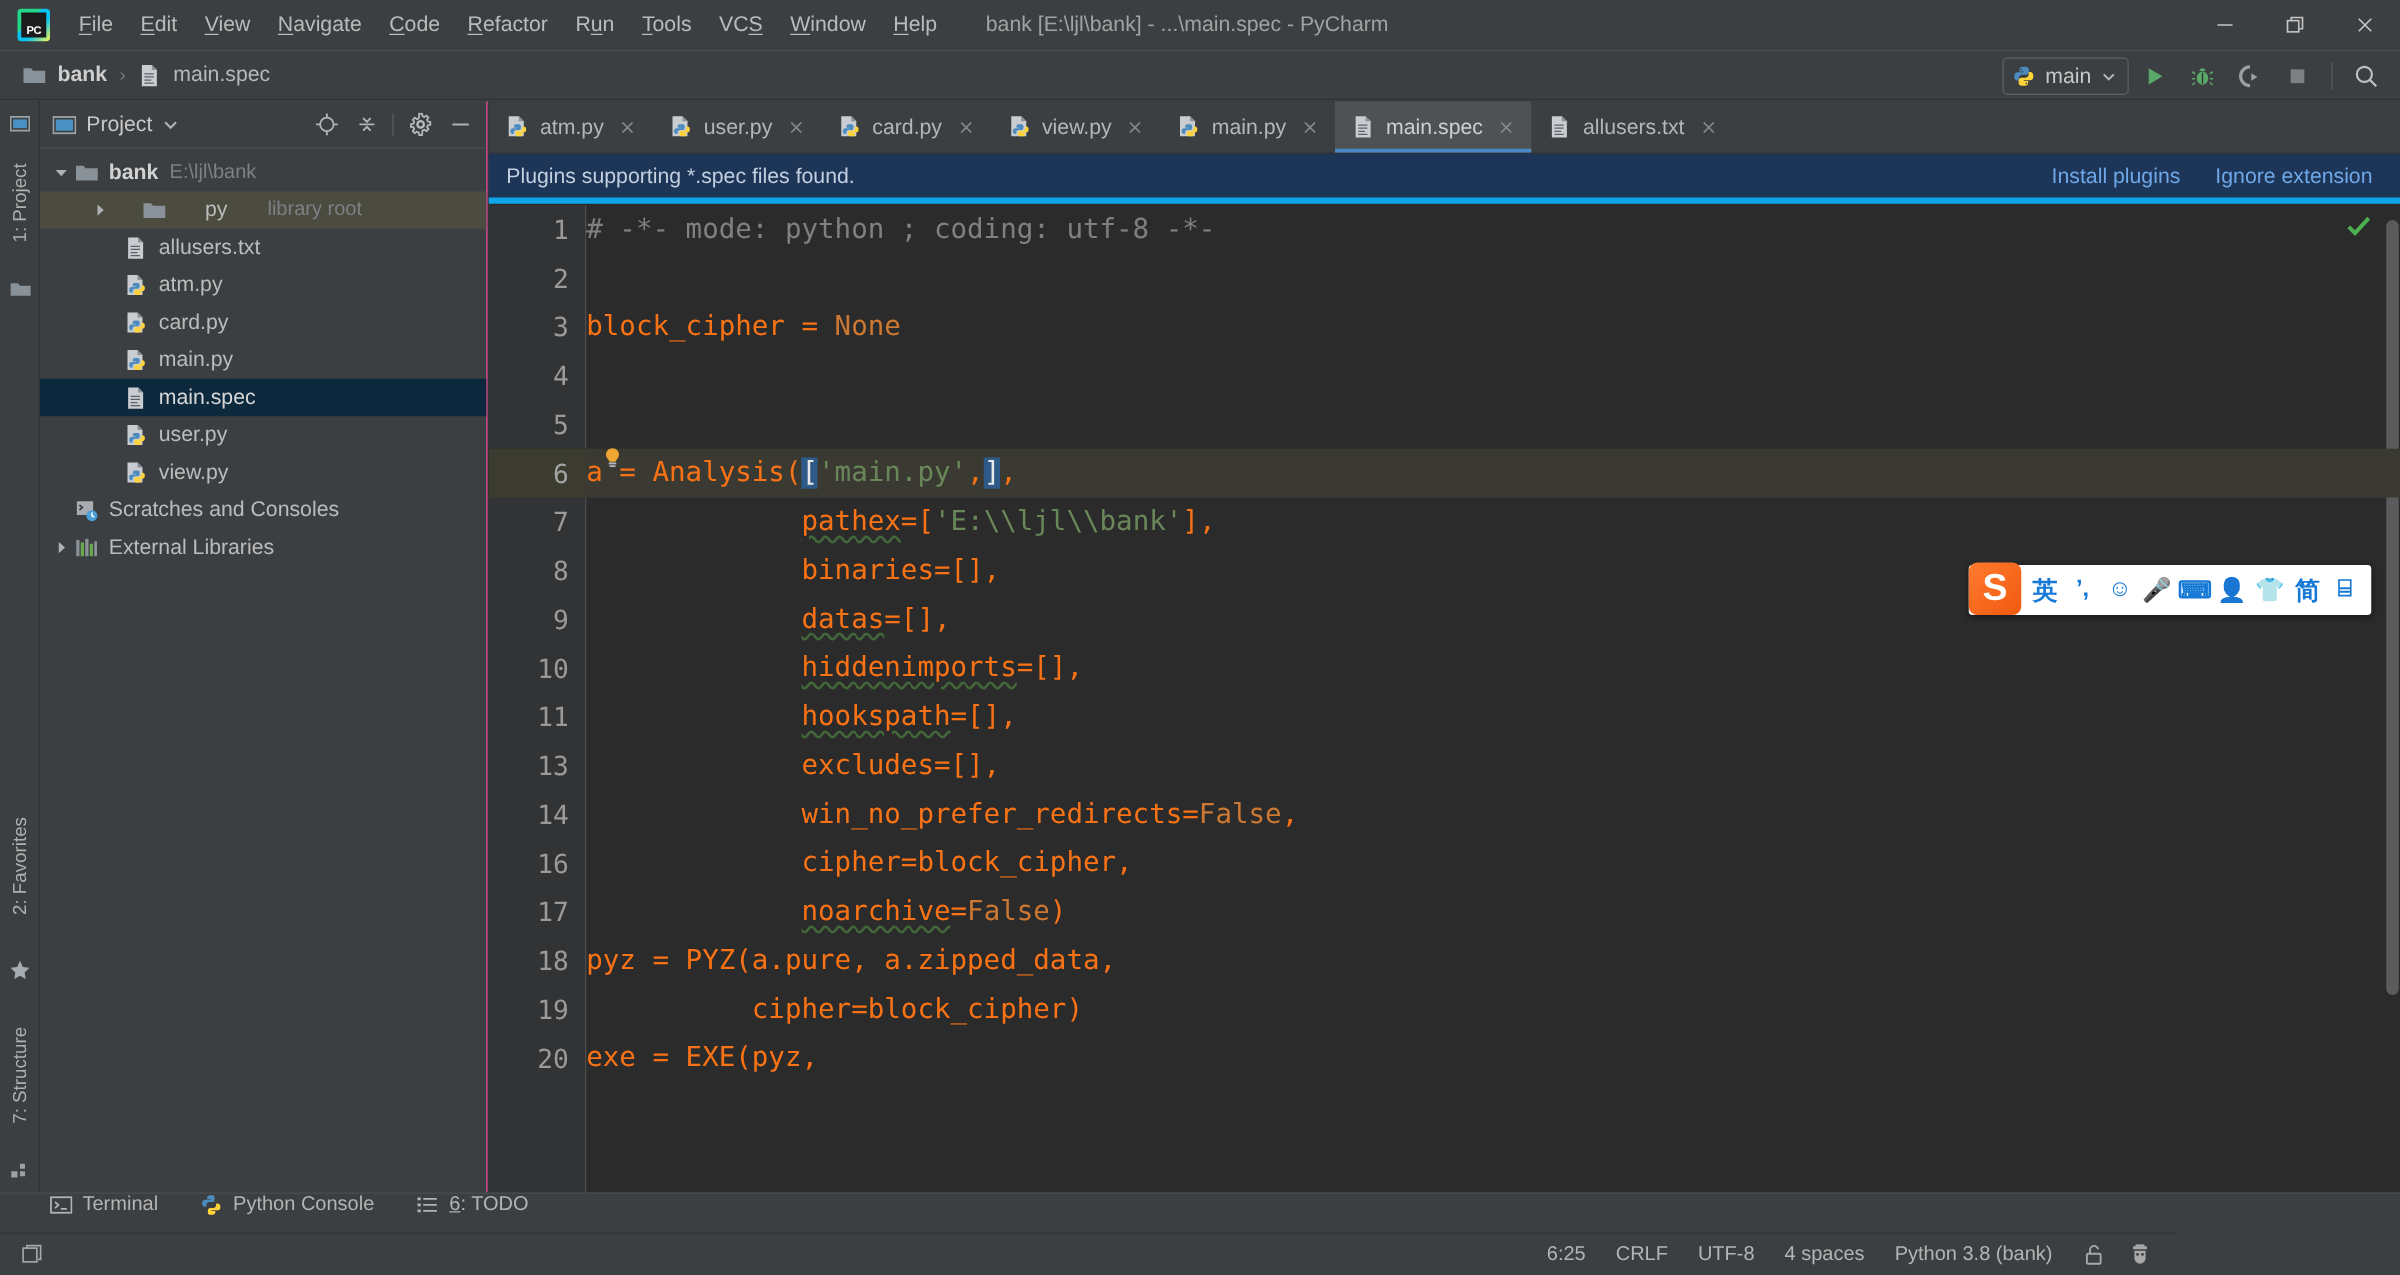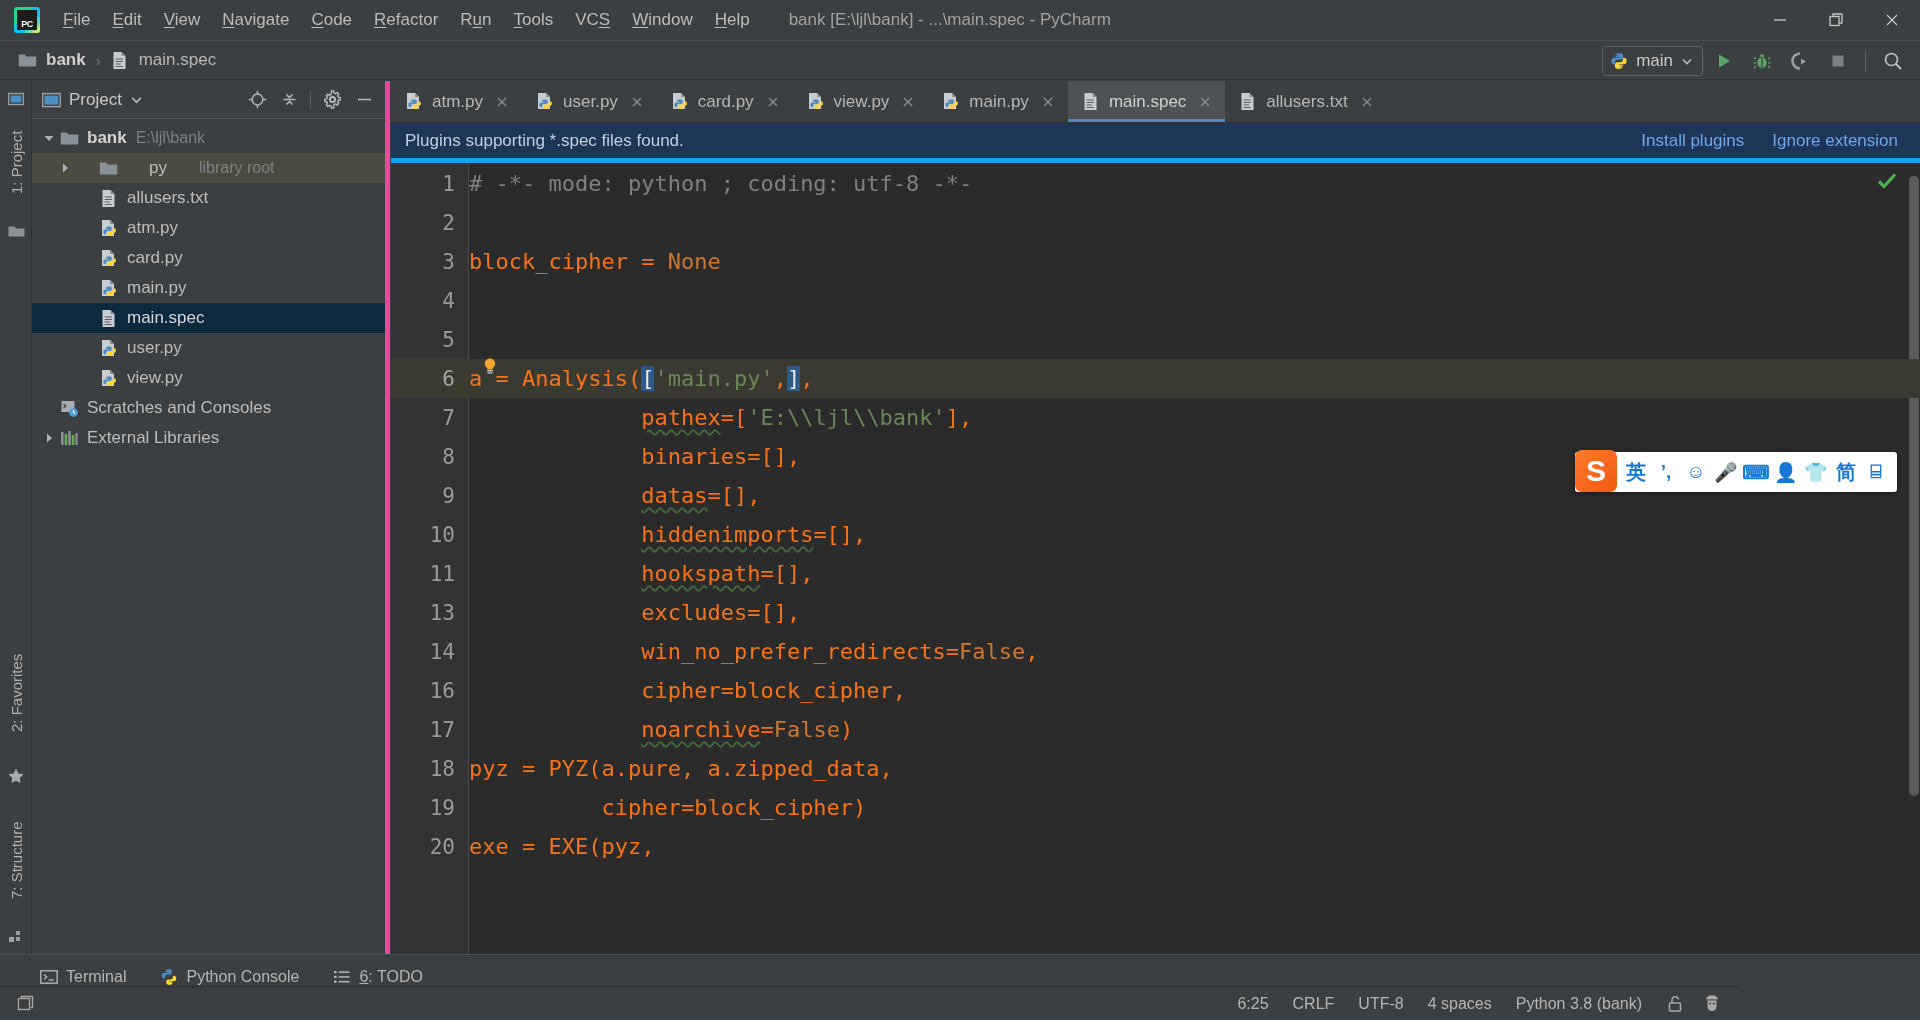--- a/index.html
+++ b/index.html
@@ -81,21 +81,21 @@
     display: flex; align-items: center; justify-content: center; gap: 7px;
   }
   .stripe-ico {
     position: absolute; left: 6px; width: 20px; height: 20px;
     display: flex; align-items: center; justify-content: center;
   }
 
   
   .project {
     position: absolute; left: 32px; top: 81px; width: 358px; bottom: 66px;
-    background: #3c3f41; border-right: 5px solid #ec4899;
+    background: #3c3f41; border-right: 1px solid #ec4899;
   }
   .project-head {
     height: 38px; display: flex; align-items: center; padding: 0 6px 0 10px;
     border-bottom: 1px solid #4a4d4f;
   }
   .project-head .ptitle { color: #c8c8c8; font-size: 17px; margin-left: 8px; }
   .ph-actions { margin-left: auto; display: flex; align-items: center; gap: 2px; }
   .ph-btn { width: 30px; height: 30px; display: flex; align-items: center; justify-content: center; border-radius: 3px; }
   .ph-sep { width: 1px; height: 18px; background: #5a5d5f; margin: 0 4px; }
 
@@ -214,21 +214,21 @@
   .ime-item {
     width: 30px; height: 32px; display: flex; align-items: center; justify-content: center;
     color: #1679d6; font-size: 19px; font-weight: bold;
   }
   .ime-item.cn { font-size: 20px; }
 
   
   .toolwin {
     position: absolute; left: 0; bottom: 34px; width: 1920px; height: 32px;
     background: #3c3f41; border-top: 1px solid #4a4d4f;
-    display: flex; align-items: flex-end; padding-left: 40px; gap: 34px;
+    display: flex; align-items: flex-start; padding-left: 40px; gap: 34px;
   }
   .tw-item { display: flex; align-items: center; gap: 8px; color: #b4b4b4; font-size: 16px; cursor: default; }
   .tw-item u { text-decoration: underline; }
 
   .statusbar {
     position: absolute; left: 0; bottom: 0; width: 1740px; height: 34px;
     background: #3c3f41; border-top: 1px solid #323232;
     display: flex; align-items: center;
   }
   .sb-left { display: flex; align-items: center; padding-left: 12px; }
@@ -457,21 +457,21 @@
             </svg>
           </span>
           <span class="tico">
             <svg class="icon-svg" width="19" height="17" viewBox="0 0 19 17">
               <path d="M0.8 2.6h6.1l1.5 2h9.8v9.8H0.8z" fill="#8a9299"></path>
             </svg>
           </span>
           <span class="tlabel">bank</span>
           <span class="tsub">E:\ljl\bank</span>
         </div>
-        <div class="tnode hov" style="padding-left: 24px; gap: 23px;">
+        <div class="tnode hov" style="padding-left: 39px; gap: 23px;">
           <span class="arrow">
             <svg class="icon-svg" width="14" height="14" viewBox="0 0 14 14">
               <path d="M5 2.5l5 4.5-5 4.5z" fill="#aeb2b5"></path>
             </svg>
           </span>
           <span class="tico">
             <svg class="icon-svg" width="19" height="17" viewBox="0 0 19 17">
               <path d="M0.8 2.6h6.1l1.5 2h9.8v9.8H0.8z" fill="#8a9299"></path>
             </svg>
           </span>

